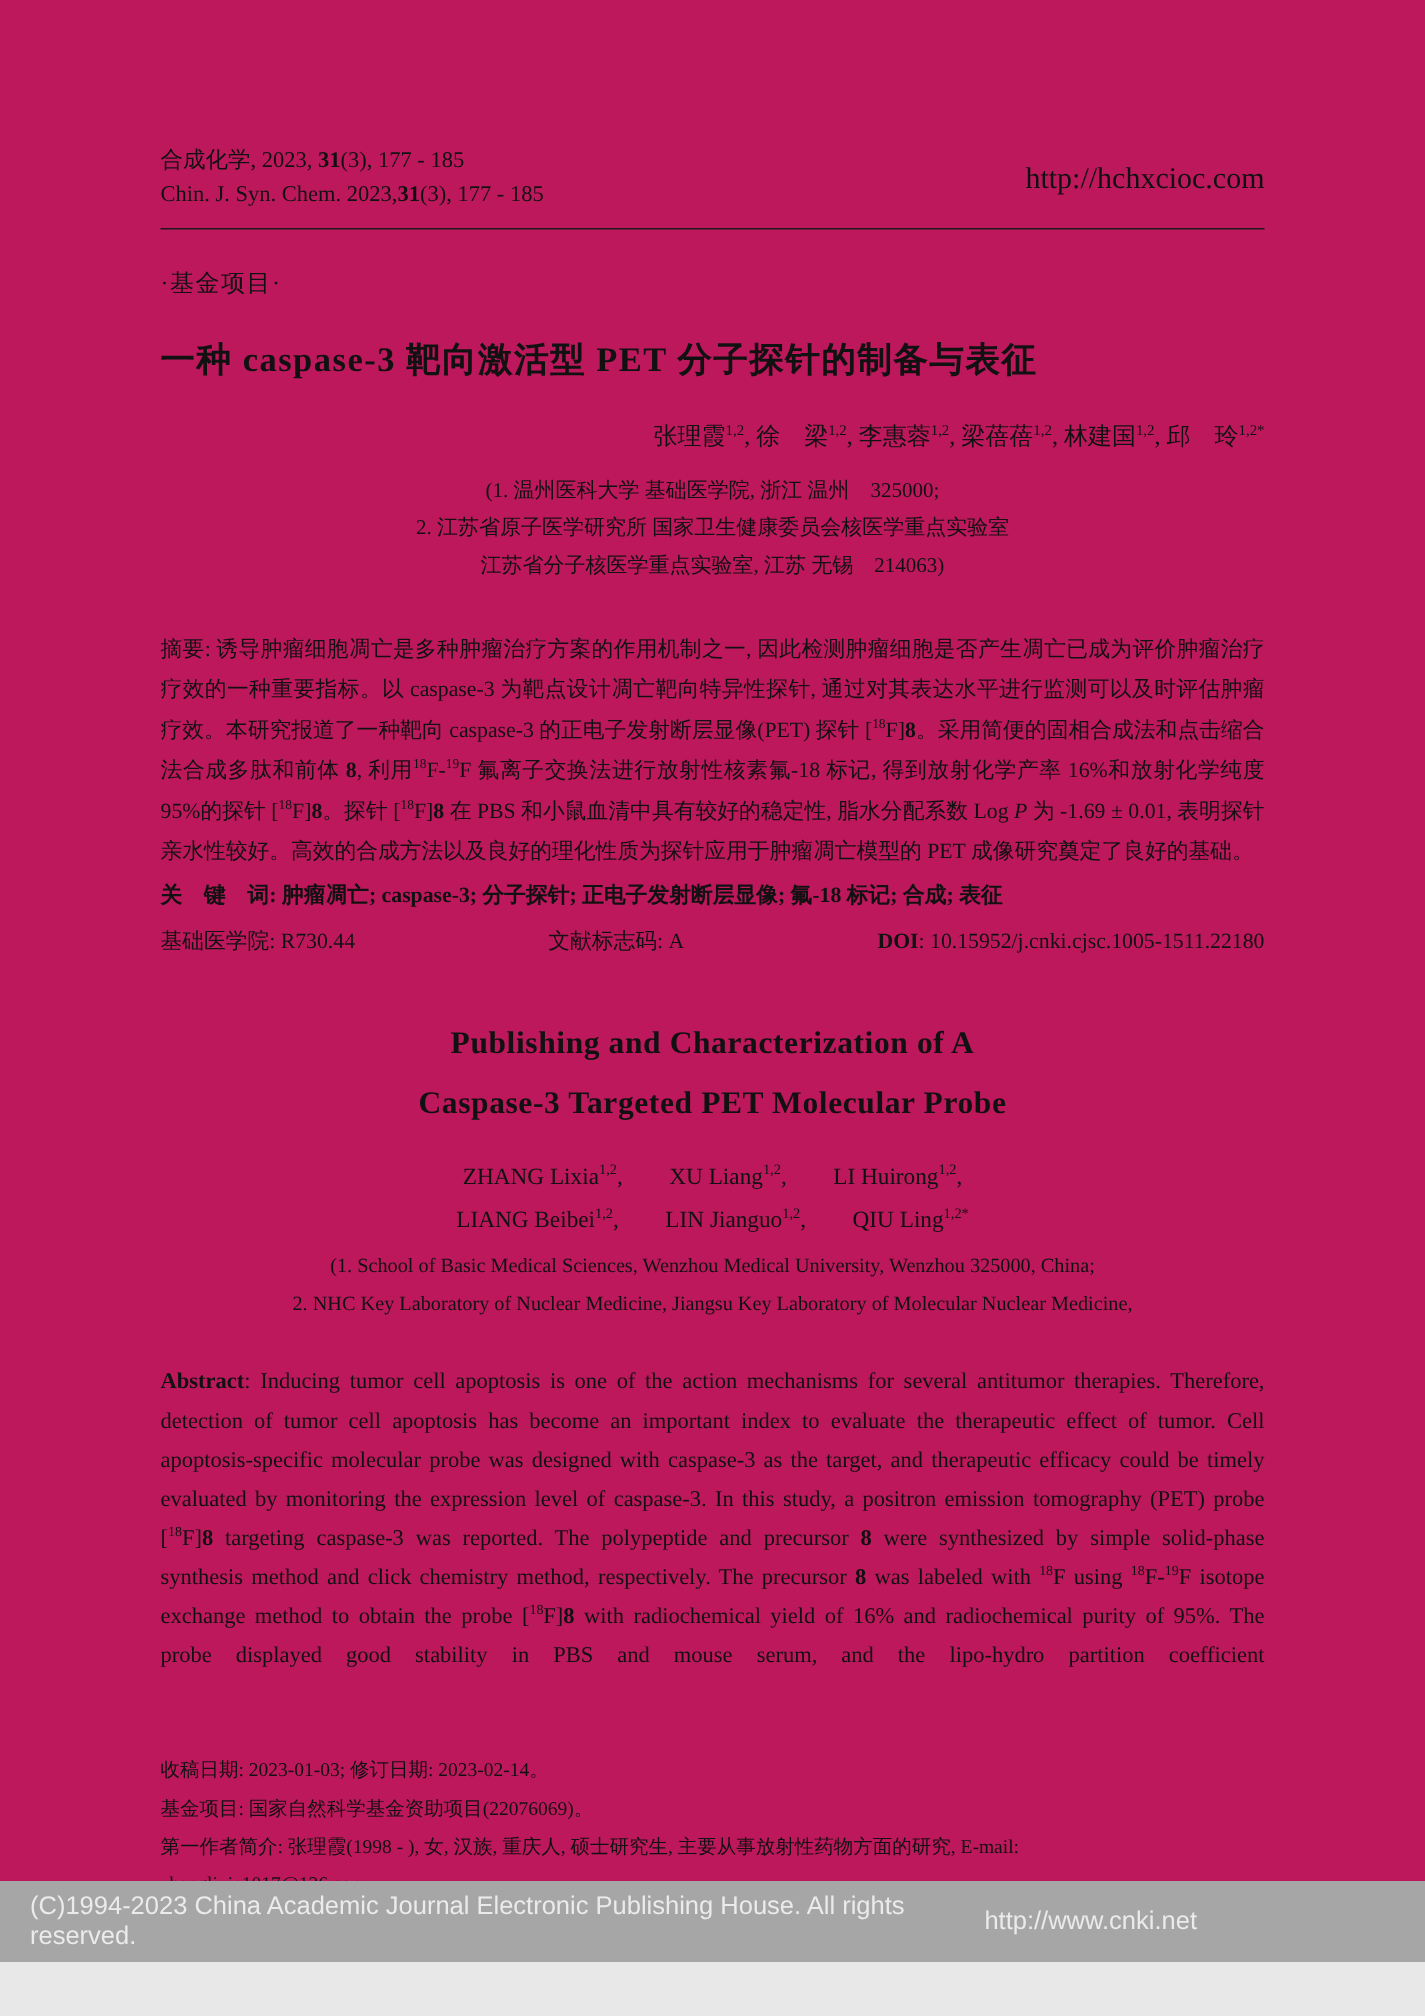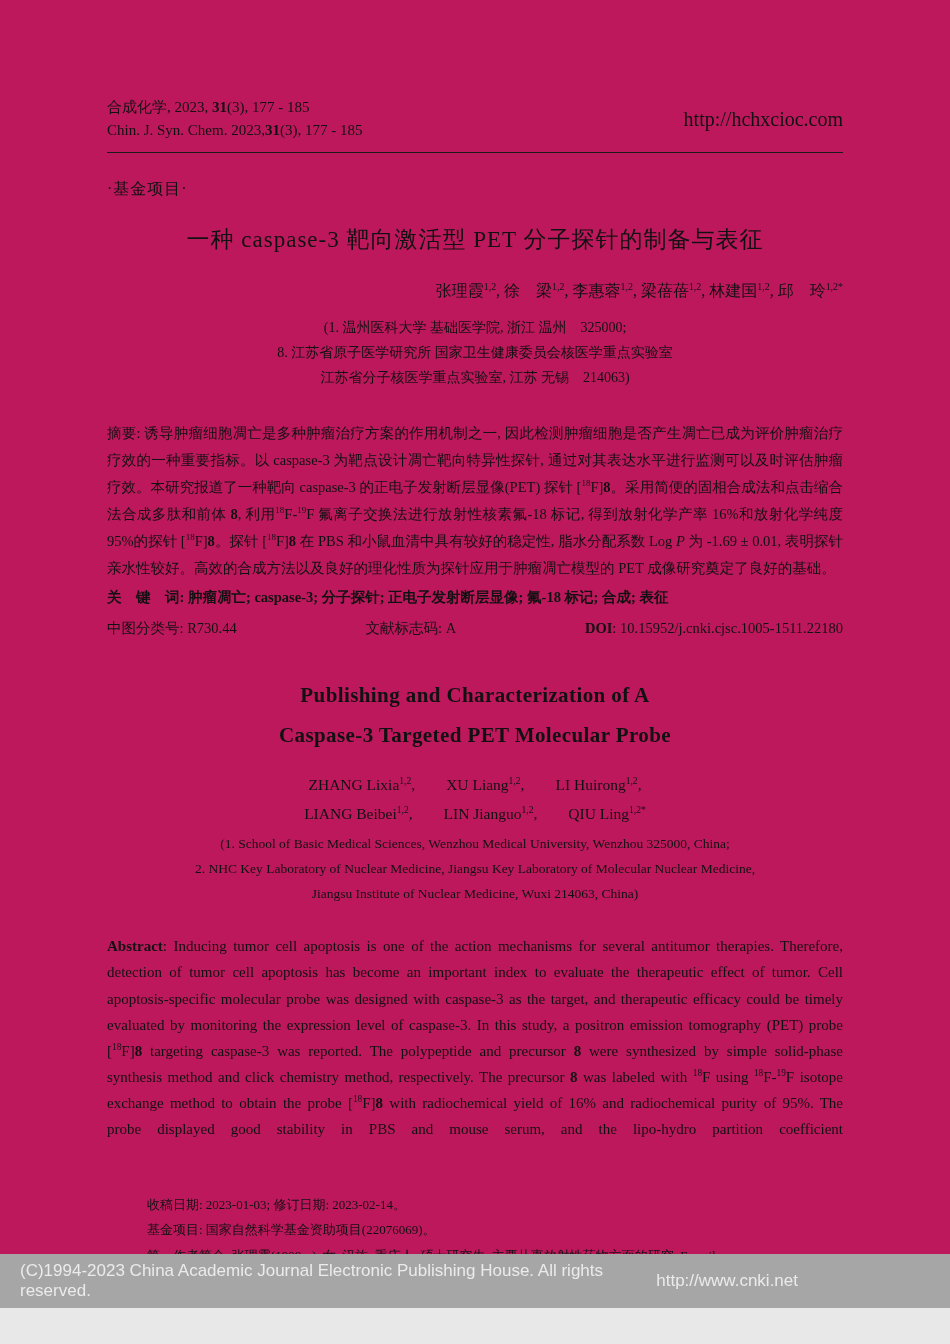--- a/index.html
+++ b/index.html
@@ -33,23 +33,23 @@
     margin-top: 9px;
   }
   
   .article-type {
     margin-top: 26px;
     font-size: 16px;
     letter-spacing: 1px;
   }
   .title-cn {
     margin-top: 24px;
-    text-align: center;
+    text-align: left;
     font-size: 23px;
-    font-weight: normal;
+    font-weight: bold;
     letter-spacing: 1px;
   }
   .authors-cn {
     margin-top: 26px;
     text-align: right;
     font-size: 16px;
   }
   .affil-cn {
     margin-top: 13px;
     text-align: center;
@@ -103,21 +103,20 @@
     margin-top: 26px;
     font-size: 15px;
     line-height: 1.74;
     text-align: justify;
     text-align-last: justify;
     word-spacing: 1.5px;
   }
   
   .footnotes {
     margin-top: 50px;
-    margin-left: 40px;
     margin-right: 12px;
     font-size: 13px;
     line-height: 1.95;
   }
   
   .footer-bar {
     position: absolute;
     left: 0; right: 0; bottom: 0;
     height: 54px;
     display: flex;
@@ -142,44 +141,43 @@
       <div class="right">http://hchxcioc.com</div>
     </div>
     <hr class="header-divider">
 
     <div class="article-type">·基金项目·</div>
 
     <h1 class="title-cn">一种 caspase-3 靶向激活型 PET 分子探针的制备与表征</h1>
     <div class="authors-cn">张理霞<sup>1,2</sup>, 徐　梁<sup>1,2</sup>, 李惠蓉<sup>1,2</sup>, 梁蓓蓓<sup>1,2</sup>, 林建国<sup>1,2</sup>, 邱　玲<sup>1,2*</sup></div>
     <div class="affil-cn">
       <div>(1. 温州医科大学 基础医学院, 浙江 温州　325000;</div>
-      <div>8. 江苏省原子医学研究所 国家卫生健康委员会核医学重点实验室</div>
+      <div>2. 江苏省原子医学研究所 国家卫生健康委员会核医学重点实验室</div>
       <div>江苏省分子核医学重点实验室, 江苏 无锡　214063)</div>
     </div>
 
     <p class="abstract-cn">摘要: 诱导肿瘤细胞凋亡是多种肿瘤治疗方案的作用机制之一, 因此检测肿瘤细胞是否产生凋亡已成为评价肿瘤治疗疗效的一种重要指标。以 caspase-3 为靶点设计凋亡靶向特异性探针, 通过对其表达水平进行监测可以及时评估肿瘤疗效。本研究报道了一种靶向 caspase-3 的正电子发射断层显像(PET) 探针 [<sup>18</sup>F]<b>8</b>。采用简便的固相合成法和点击缩合法合成多肽和前体 <b>8</b>, 利用<sup>18</sup>F-<sup>19</sup>F 氟离子交换法进行放射性核素氟-18 标记, 得到放射化学产率 16%和放射化学纯度 95%的探针 [<sup>18</sup>F]<b>8</b>。探针 [<sup>18</sup>F]<b>8</b> 在 PBS 和小鼠血清中具有较好的稳定性, 脂水分配系数 Log <i>P</i> 为 -1.69 ± 0.01, 表明探针亲水性较好。高效的合成方法以及良好的理化性质为探针应用于肿瘤凋亡模型的 PET 成像研究奠定了良好的基础。</p>
     <p class="keywords-cn">关　键　词: 肿瘤凋亡; caspase-3; 分子探针; 正电子发射断层显像; 氟-18 标记; 合成; 表征</p>
     <div class="meta-row">
-      <span>中图分类号: R730.44</span>
+      <span>基础医学院: R730.44</span>
       <span>文献标志码: A</span>
       <span><b>DOI</b>: 10.15952/j.cnki.cjsc.1005-1511.22180</span>
     </div>
 
     <div class="title-en">
       <div>Publishing and Characterization of A</div>
       <div>Caspase-3 Targeted PET Molecular Probe</div>
     </div>
     <div class="authors-en">
       <div>ZHANG Lixia<sup>1,2</sup>,　　XU Liang<sup>1,2</sup>,　　LI Huirong<sup>1,2</sup>,</div>
       <div>LIANG Beibei<sup>1,2</sup>,　　LIN Jianguo<sup>1,2</sup>,　　QIU Ling<sup>1,2*</sup></div>
     </div>
     <div class="affil-en">
       <div>(1. School of Basic Medical Sciences, Wenzhou Medical University, Wenzhou 325000, China;</div>
       <div>2. NHC Key Laboratory of Nuclear Medicine, Jiangsu Key Laboratory of Molecular Nuclear Medicine,</div>
-      <div>Jiangsu Institute of Nuclear Medicine, Wuxi 214063, China)</div>
     </div>
 
     <p class="abstract-en"><b>Abstract</b>: Inducing tumor cell apoptosis is one of the action mechanisms for several antitumor therapies. Therefore, detection of tumor cell apoptosis has become an important index to evaluate the therapeutic effect of tumor. Cell apoptosis-specific molecular probe was designed with caspase-3 as the target, and therapeutic efficacy could be timely evaluated by monitoring the expression level of caspase-3. In this study, a positron emission tomography (PET) probe [<sup>18</sup>F]<b>8</b> targeting caspase-3 was reported. The polypeptide and precursor <b>8</b> were synthesized by simple solid-phase synthesis method and click chemistry method, respectively. The precursor <b>8</b> was labeled with <sup>18</sup>F using <sup>18</sup>F-<sup>19</sup>F isotope exchange method to obtain the probe [<sup>18</sup>F]<b>8</b> with radiochemical yield of 16% and radiochemical purity of 95%. The probe displayed good stability in PBS and mouse serum, and the lipo-hydro partition coefficient</p>
 
     <div class="footnotes">
       <div>收稿日期: 2023-01-03; 修订日期: 2023-02-14。</div>
       <div>基金项目: 国家自然科学基金资助项目(22076069)。</div>
       <div>第一作者简介: 张理霞(1998 - ), 女, 汉族, 重庆人, 硕士研究生, 主要从事放射性药物方面的研究, E-mail: zhanglixia1017@126.com。</div>
       <div>通信联系人: 邱玲, 博士研究生, 研究员, E-mail: qiuling@jsinm.org。</div>
     </div>

